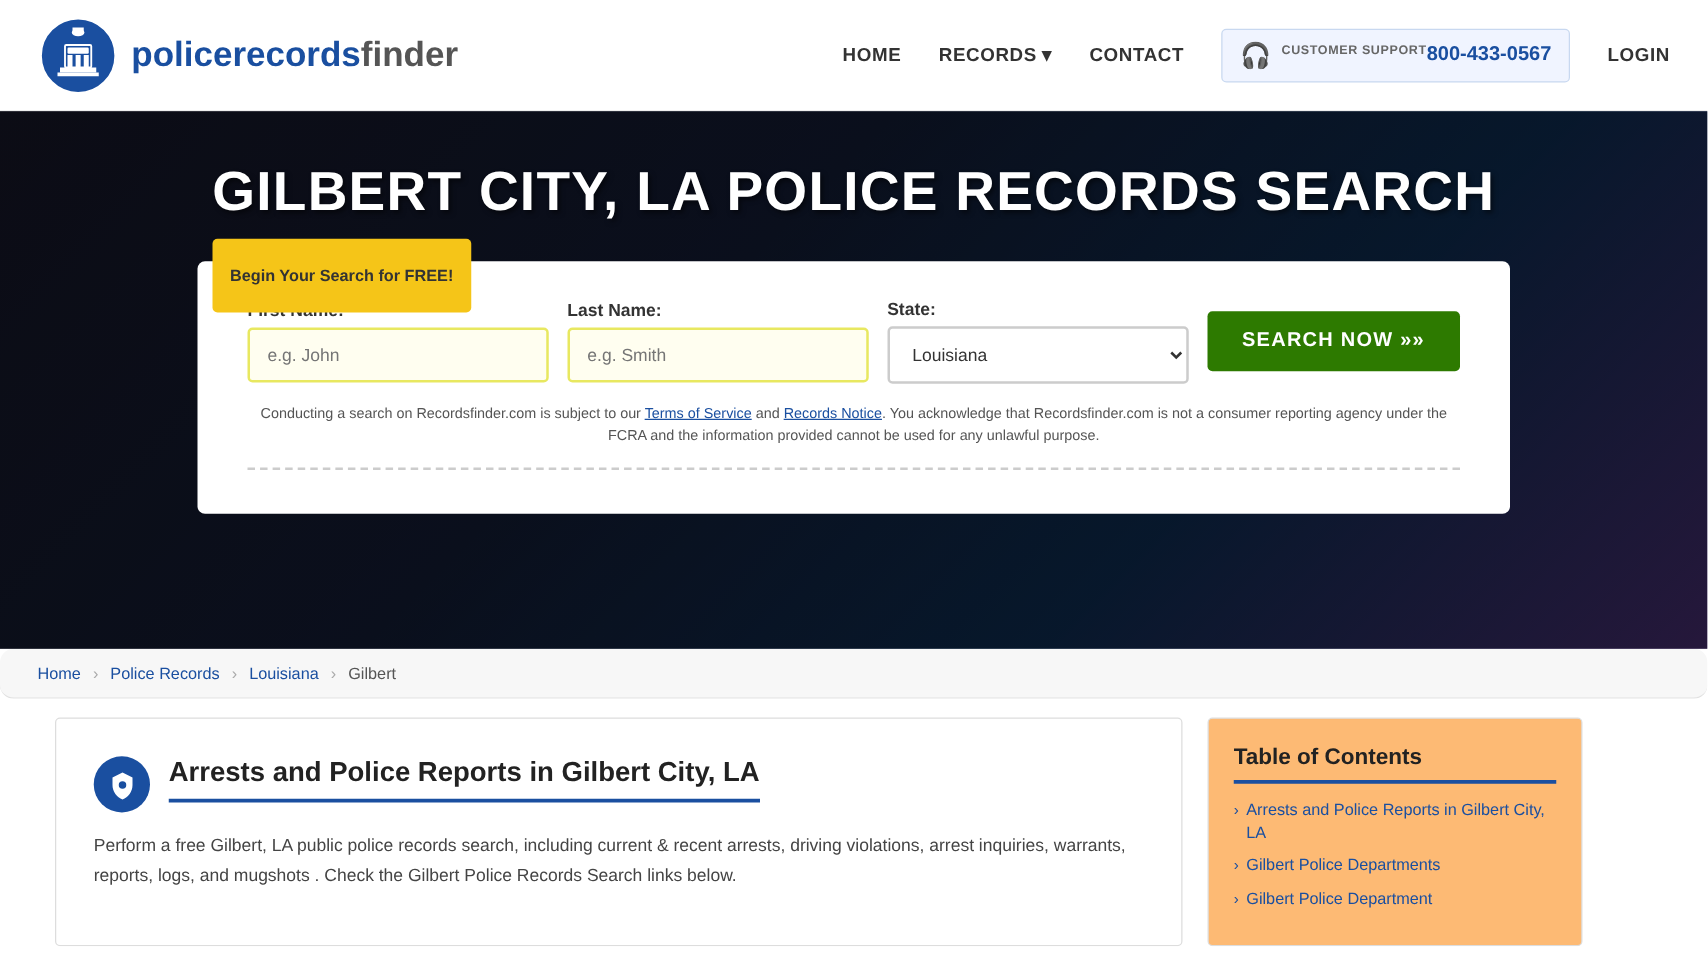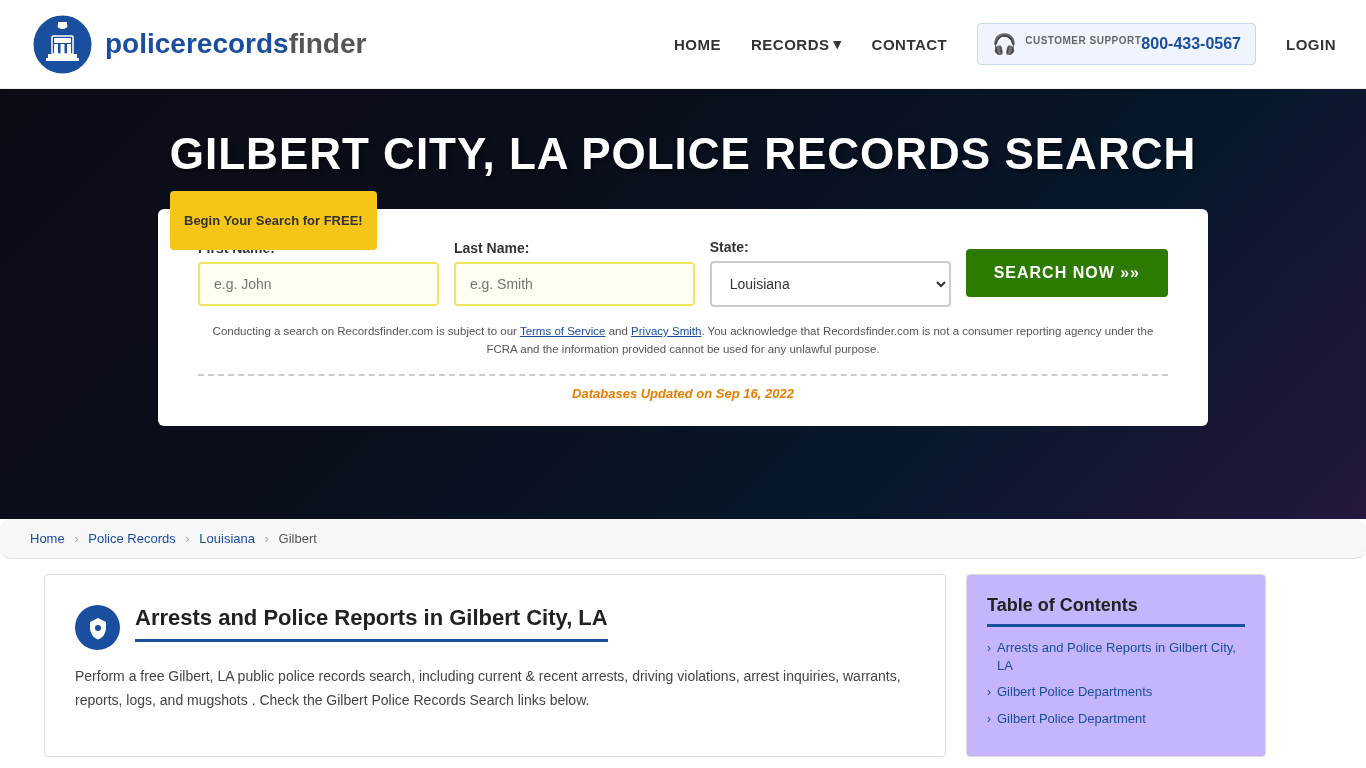--- a/index.html
+++ b/index.html
@@ -275,21 +275,21 @@
       line-height: 1.7;
       color: #444;
     }
 
     
     .sidebar {
       width: 300px;
       flex-shrink: 0;
     }
     .toc-box {
-      background: #c4b5fd;
+      background: #fdba74;
       border: 1px solid #ddd;
       border-radius: 4px;
       padding: 20px;
     }
     .toc-title {
       font-size: 18px;
       font-weight: 700;
       color: #222;
       margin-bottom: 10px;
       border-bottom: 3px solid #1a4fa0;
@@ -377,26 +377,23 @@
       <div class="field-group state">
         <label>State:</label>
         <select class="state-select">
           <option>Louisiana</option>
         </select>
       </div>
       <button class="search-btn">SEARCH NOW »»</button>
     </div>
 
     <p class="disclaimer">
-      Conducting a search on Recordsfinder.com is subject to our <a href="#">Terms of Service</a> and <a href="#">Privacy Smith</a>. You acknowledge that Recordsfinder.com is not a consumer reporting agency under the FCRA and the information provided cannot be used for any unlawful purpose.
+      Conducting a search on Recordsfinder.com is subject to our <a href="#">Terms of Service</a> and <a href="#">Records Notice</a>. You acknowledge that Recordsfinder.com is not a consumer reporting agency under the FCRA and the information provided cannot be used for any unlawful purpose.
     </p>
     <hr class="divider-dots">
-    <p class="db-updated">
-      <span>Databases Updated on</span> <span>Sep 16, 2022</span>
-    </p>
   </div>
 </section>
 
 <nav class="breadcrumb">
   <a href="#">Home</a>
   <span class="separator">›</span>
   <a href="#">Police Records</a>
   <span class="separator">›</span>
   <a href="#">Louisiana</a>
   <span class="separator">›</span>

